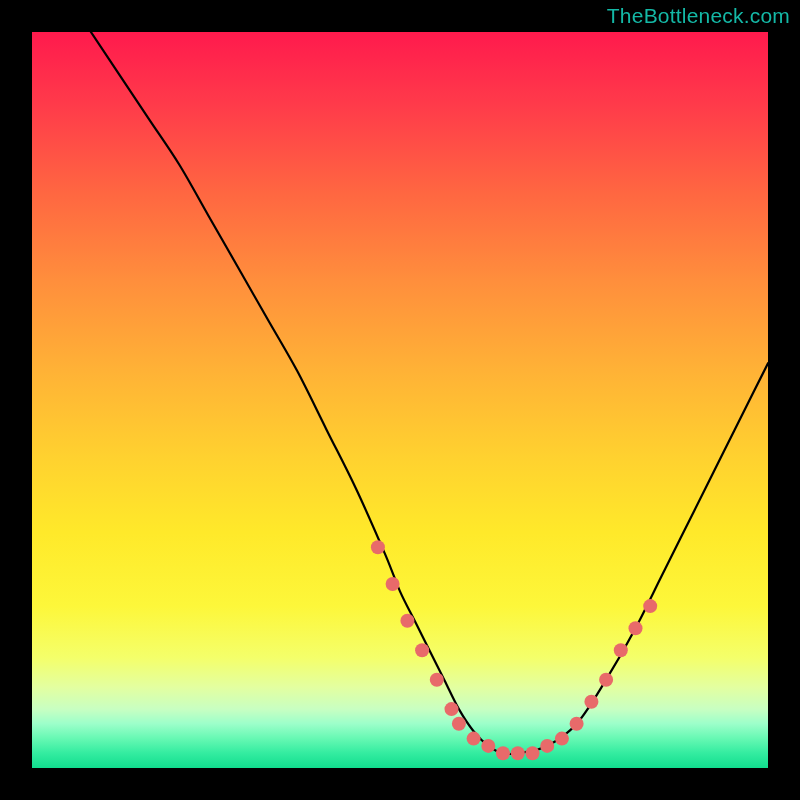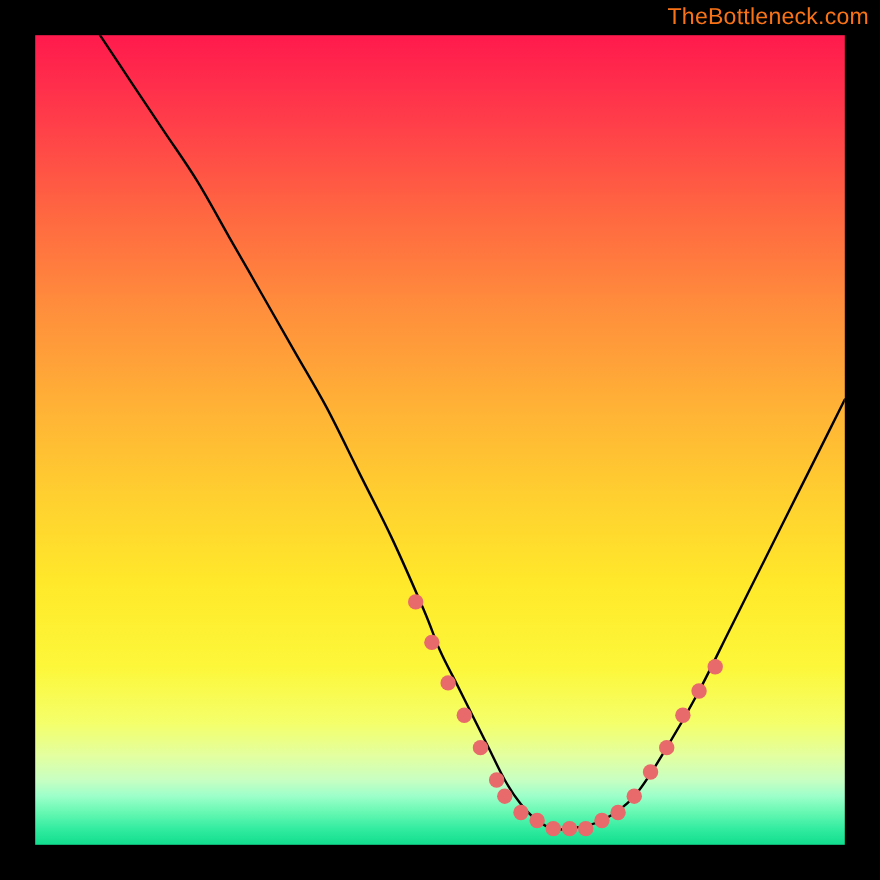--- a/index.html
+++ b/index.html
@@ -40,21 +40,21 @@
       #9cffca 94%,
       #66f8b3 96%,
       #33eca0 98%,
       #11dd8e 100%
     );
   }
   .watermark {
     position: absolute;
     top: 4px;
     right: 10px;
-    color: #f97316;
+    color: #14b8a6;
     font-size: 21px;
     font-weight: 500;
     letter-spacing: 0.2px;
   }
   svg.curve {
     position: absolute;
     left: 0;
     top: 0;
     width: 736px;
     height: 736px;

